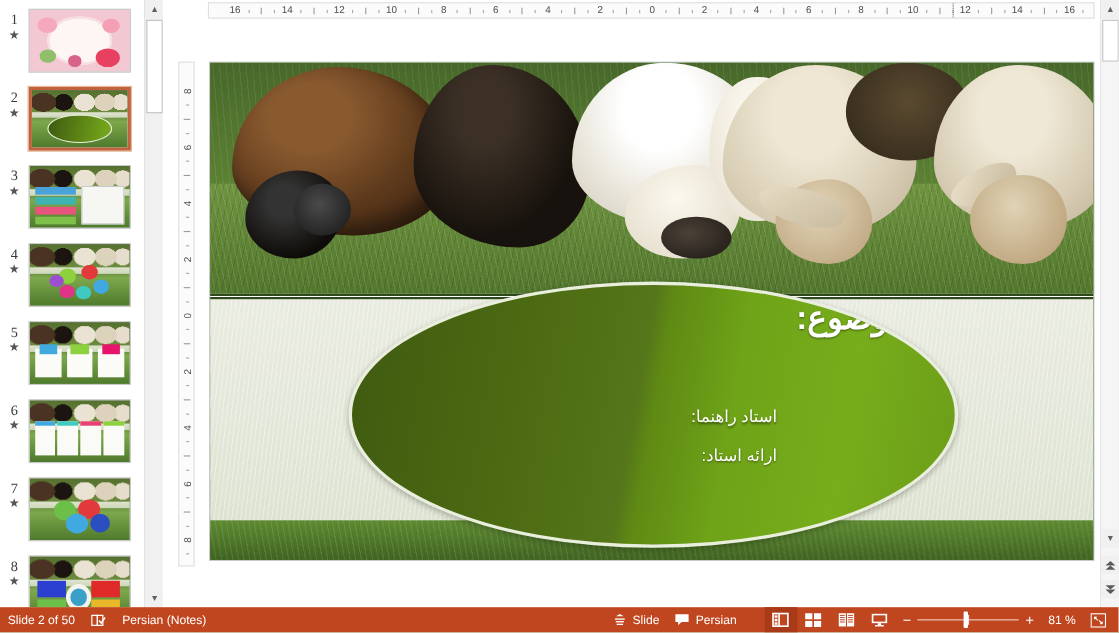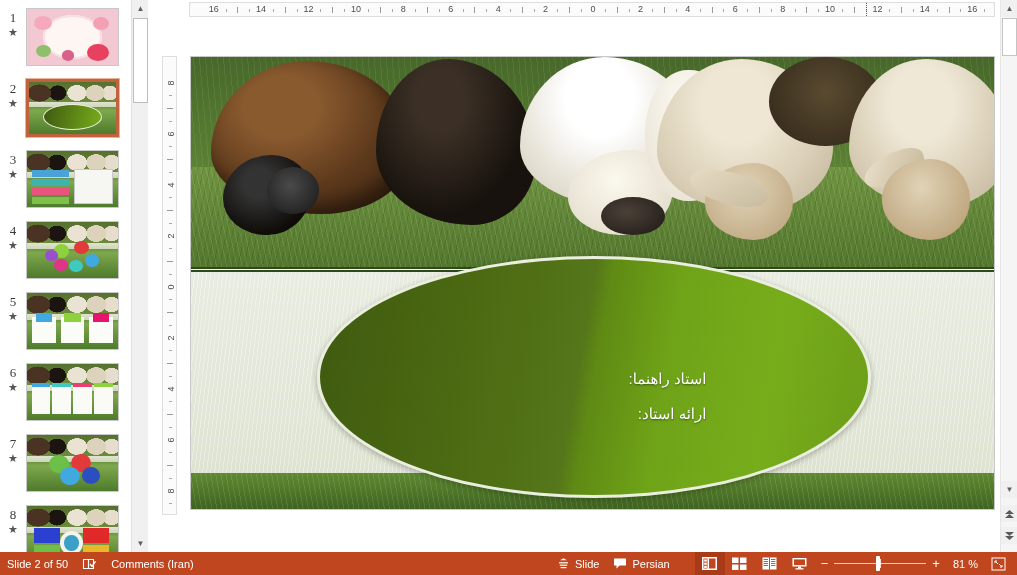--- a/index.html
+++ b/index.html
@@ -608,20 +608,21 @@
         <div class="sheep head-cream2"></div>
       </div>
 
       <div id="band">
         <div class="line-top"></div>
         <div class="line-bot"></div>
       </div>
       <div id="bottom-grass"></div>
 
       <div id="ellipse">
+        <div class="tx" id="tx-subject">موضوع:</div>
         <div class="tx" id="tx-supervisor">استاد راهنما:</div>
         <div class="tx" id="tx-presenter">ارائه استاد:</div>
       </div>
     </div>
   </div>
 
   <div id="right-scroll">
     <div class="sb-btn" style="top:0;">
       <span class="sb-arrow">▲</span>
     </div>
@@ -651,21 +652,21 @@
 
     <div class="sb-item btn">
       <svg width="15" height="14" viewBox="0 0 15 14">
         <path d="M1.5 2.5 h5 v9 h-5 z" fill="none" stroke="#ffffff" stroke-width="1.1"></path>
         <path d="M6.5 2.5 h5 v9 h-5 z" fill="none" stroke="#ffffff" stroke-width="1.1"></path>
         <path d="M8 7 l2 2.4 l3.5 -5" fill="none" stroke="#ffffff" stroke-width="1.4"></path>
       </svg>
     </div>
 
     <div class="sb-item btn">
-      <span>Comments (Iran)</span>
+      <span>Persian (Notes)</span>
     </div>
 
     <div class="spacer"></div>
 
     <div class="sb-item btn">
       <svg width="13" height="13" viewBox="0 0 13 13">
         <path d="M6.5 1.2 L10 3.2 H3 Z" fill="#ffffff"></path>
         <rect x="2" y="5.2" width="9" height="1.2" fill="#ffffff"></rect>
         <rect x="2.8" y="7.6" width="7.4" height="1.2" fill="#ffffff"></rect>
         <rect x="3.6" y="10" width="5.8" height="1.2" fill="#ffffff"></rect>

